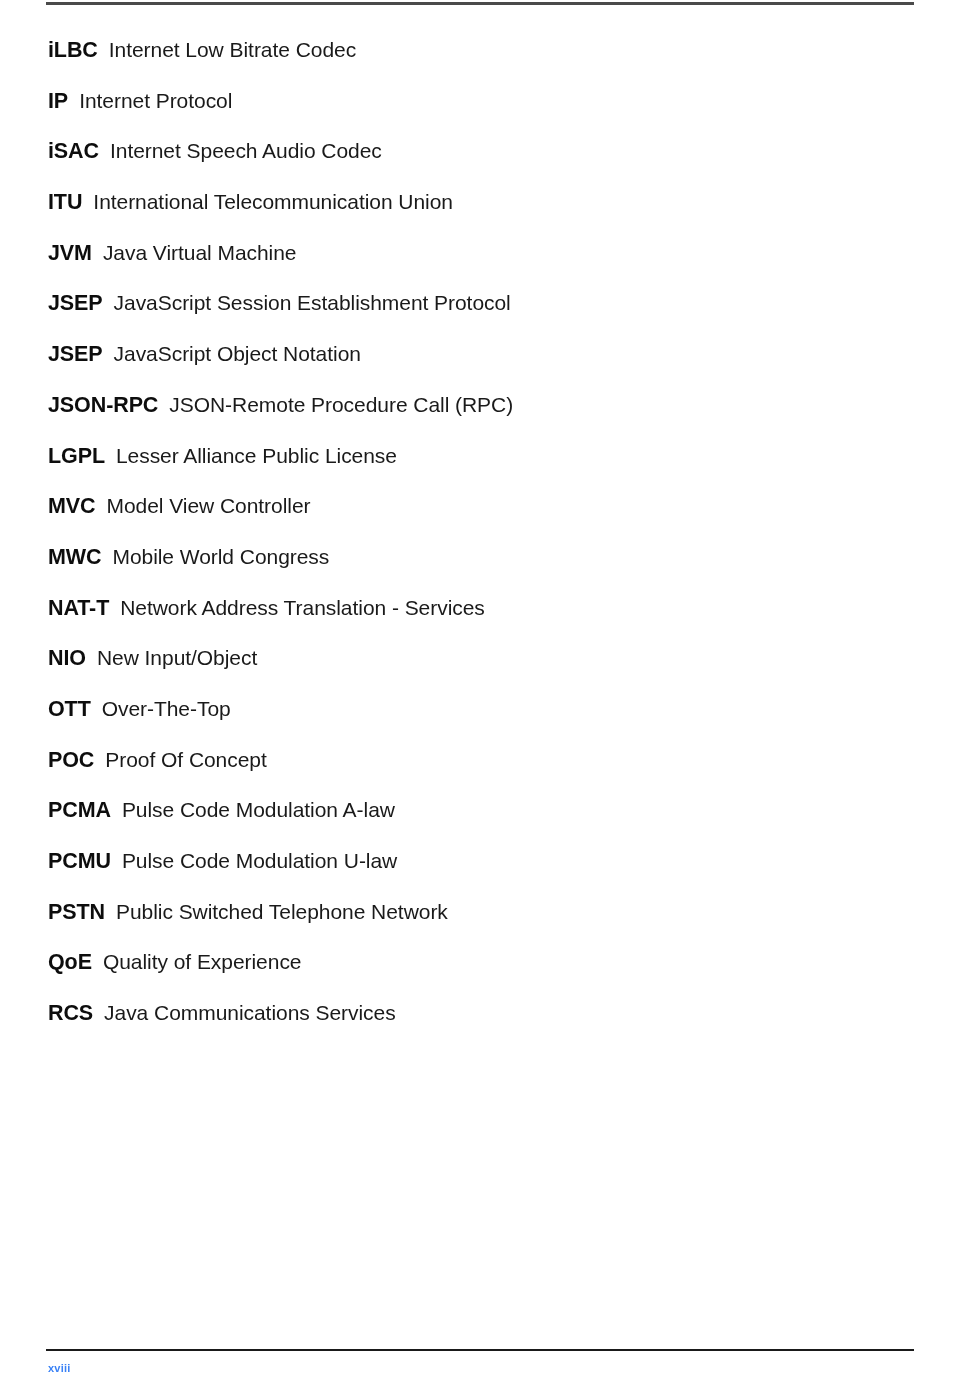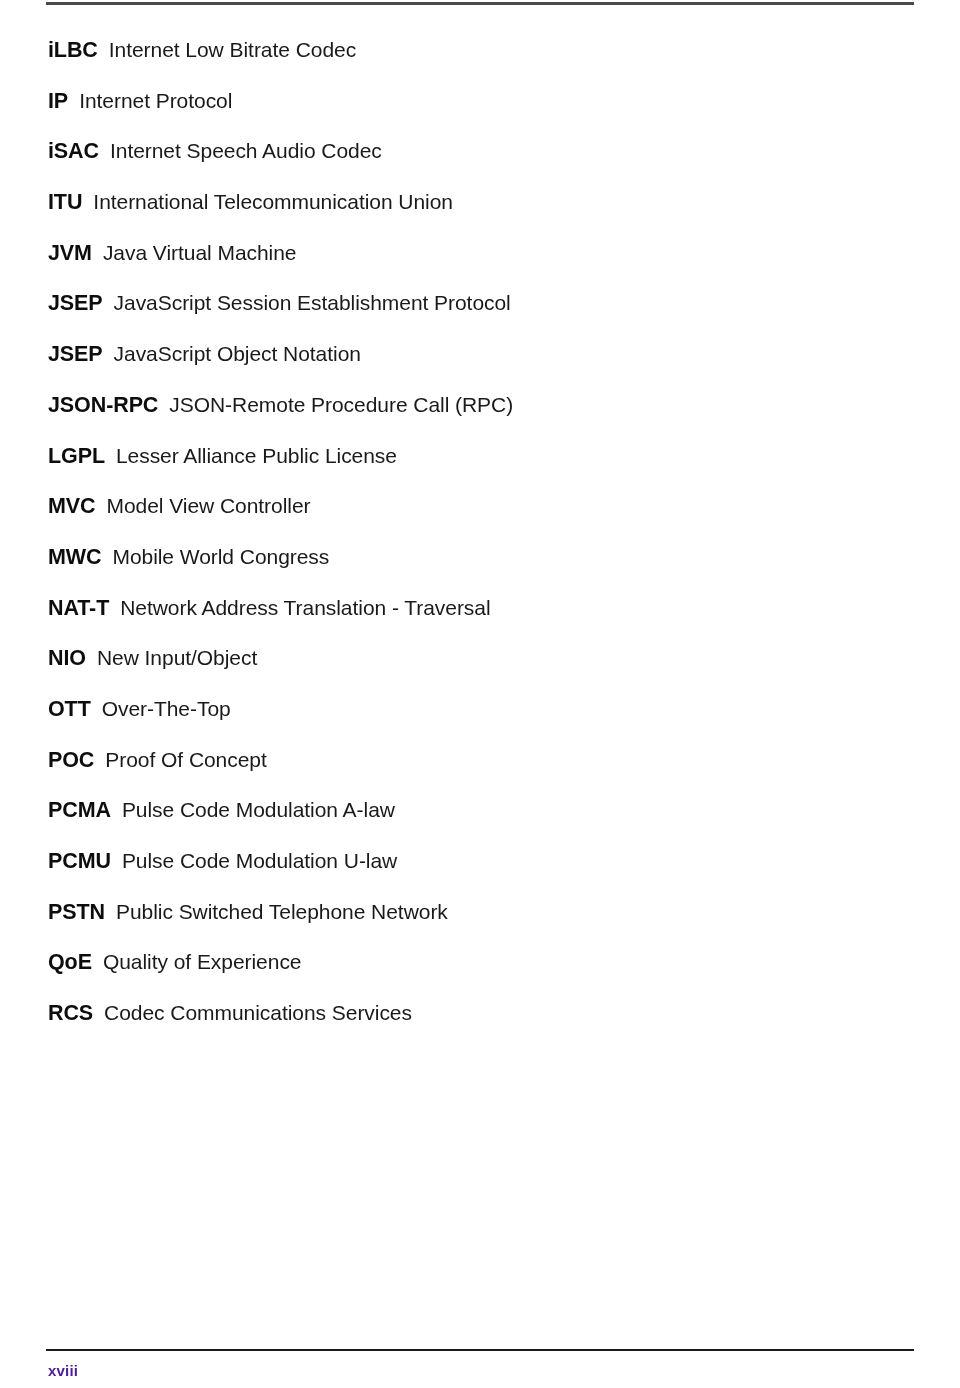--- a/index.html
+++ b/index.html
@@ -65,23 +65,23 @@
     left: 0;
     top: 1349px;
     width: 955px;
     height: 2px;
     background: #1a1a1a;
   }
   .folio {
     position: absolute;
     left: 2px;
     top: 1362px;
-    font-size: 15px;
+    font-size: 11px;
     font-weight: bold;
-    color: #4c1d95;
+    color: #3b82f6;
     letter-spacing: 0.2px;
   }
 </style>
 </head>
 <body>
 
 <div class="page">
 
   <div class="top-rule"></div>
 
@@ -90,27 +90,27 @@
       <div class="entry"><span class="term">IP</span><span class="gap"></span><span class="definition">Internet Protocol</span></div>
       <div class="entry"><span class="term">iSAC</span><span class="gap"></span><span class="definition">Internet Speech Audio Codec</span></div>
       <div class="entry"><span class="term">ITU</span><span class="gap"></span><span class="definition">International Telecommunication Union</span></div>
       <div class="entry"><span class="term">JVM</span><span class="gap"></span><span class="definition">Java Virtual Machine</span></div>
       <div class="entry"><span class="term">JSEP</span><span class="gap"></span><span class="definition">JavaScript Session Establishment Protocol</span></div>
       <div class="entry"><span class="term">JSEP</span><span class="gap"></span><span class="definition">JavaScript Object Notation</span></div>
       <div class="entry"><span class="term">JSON-RPC</span><span class="gap"></span><span class="definition">JSON-Remote Procedure Call (RPC)</span></div>
       <div class="entry"><span class="term">LGPL</span><span class="gap"></span><span class="definition">Lesser Alliance Public License</span></div>
       <div class="entry"><span class="term">MVC</span><span class="gap"></span><span class="definition">Model View Controller</span></div>
       <div class="entry"><span class="term">MWC</span><span class="gap"></span><span class="definition">Mobile World Congress</span></div>
-      <div class="entry"><span class="term">NAT-T</span><span class="gap"></span><span class="definition">Network Address Translation - Traversal</span></div>
+      <div class="entry"><span class="term">NAT-T</span><span class="gap"></span><span class="definition">Network Address Translation - Services</span></div>
       <div class="entry"><span class="term">NIO</span><span class="gap"></span><span class="definition">New Input/Object</span></div>
       <div class="entry"><span class="term">OTT</span><span class="gap"></span><span class="definition">Over-The-Top</span></div>
       <div class="entry"><span class="term">POC</span><span class="gap"></span><span class="definition">Proof Of Concept</span></div>
       <div class="entry"><span class="term">PCMA</span><span class="gap"></span><span class="definition">Pulse Code Modulation A-law</span></div>
       <div class="entry"><span class="term">PCMU</span><span class="gap"></span><span class="definition">Pulse Code Modulation U-law</span></div>
       <div class="entry"><span class="term">PSTN</span><span class="gap"></span><span class="definition">Public Switched Telephone Network</span></div>
       <div class="entry"><span class="term">QoE</span><span class="gap"></span><span class="definition">Quality of Experience</span></div>
-      <div class="entry"><span class="term">RCS</span><span class="gap"></span><span class="definition">Codec Communications Services</span></div>
+      <div class="entry"><span class="term">RCS</span><span class="gap"></span><span class="definition">Java Communications Services</span></div>
     </div>
 
   <div class="footer-rule"></div>
   <div class="folio">xviii</div>
 
 </div>
 
 </body></html>

